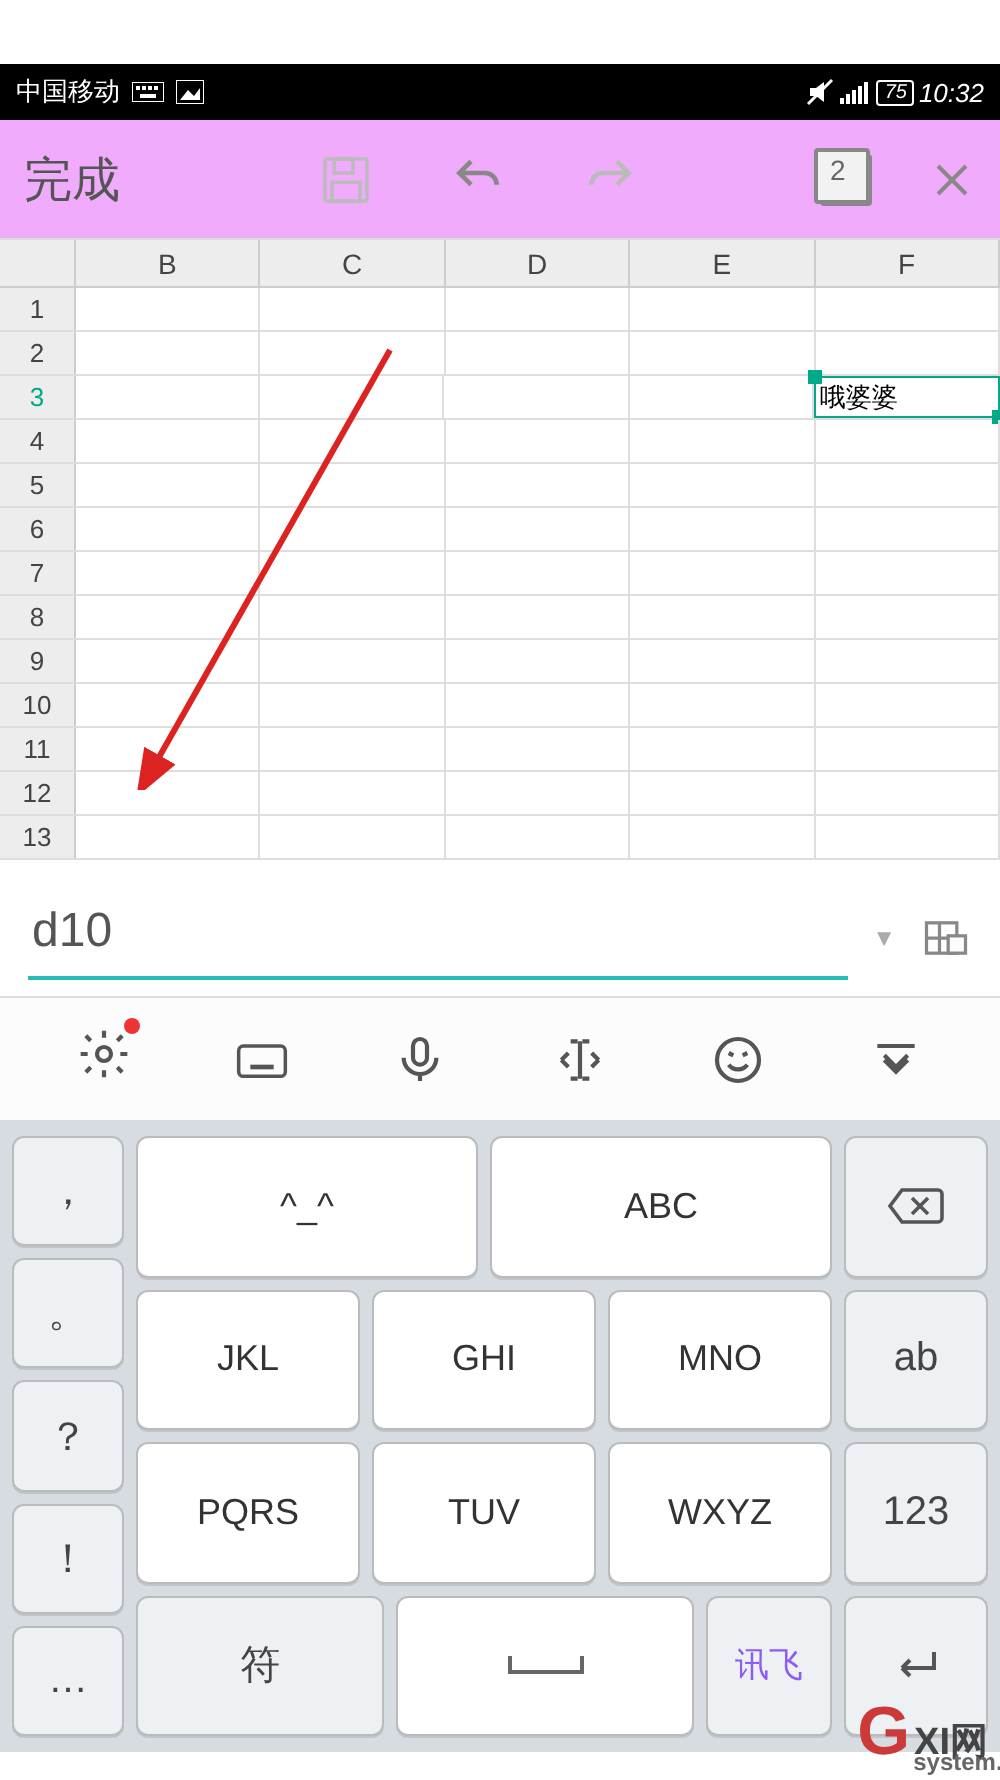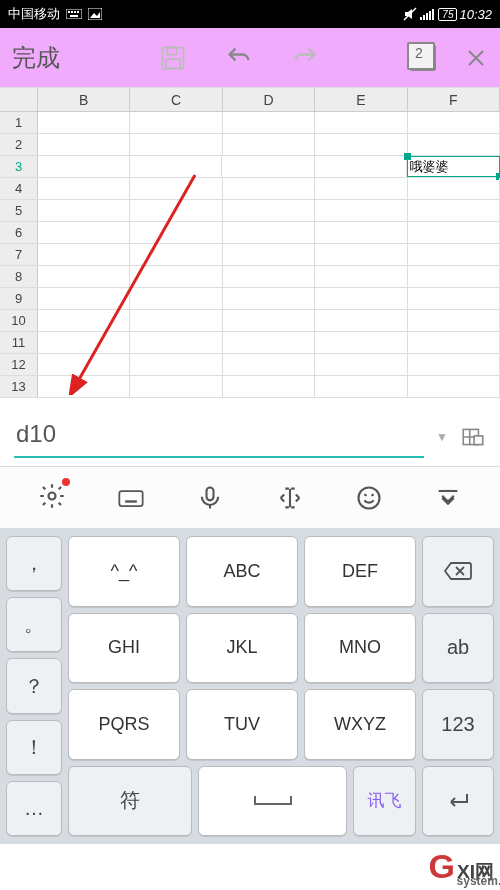--- a/index.html
+++ b/index.html
@@ -1,18 +1,18 @@
 <!DOCTYPE html>
 <html><head>
   <meta charset="utf-8">
   <style>
     * { margin: 0; padding: 0; box-sizing: border-box; font-family: -apple-system, sans-serif; }
     body { width: 500px; height: 890px; background: #fff; position: relative; overflow: hidden; }
     
-    .status-bar { height: 28px; background: #000; color: #fff; display: flex; align-items: center; padding: 0 8px; font-size: 13px; }
+    .status-bar { height: 28px; background: #000; color: #fff; display: flex; align-items: center; padding: 0 8px; font-size: 13px; margin-top: 32px; }
     .status-left { display: flex; align-items: center; gap: 6px; }
     .status-right { margin-left: auto; display: flex; align-items: center; gap: 2px; font-style: italic; }
     .status-bar svg { fill: #fff; }
     
     .toolbar { height: 60px; background: #f0abfc; display: flex; align-items: center; padding: 0 12px; border-bottom: 1px solid #ddd; }
     .toolbar-done { font-size: 24px; color: #555; margin-right: 18px; }
     .toolbar-icons { display: flex; align-items: center; gap: 38px; flex: 1; justify-content: center; }
     .toolbar-icons svg { width: 28px; height: 28px; }
     .toolbar-right { display: flex; align-items: center; gap: 28px; margin-left: 10px; }
     .sheet-badge { position: relative; width: 26px; height: 26px; border: 2px solid #888; border-radius: 2px; }
@@ -298,25 +298,24 @@
         <div class="key key-side">，</div>
         <div class="key key-side">。</div>
         <div class="key key-side">？</div>
         <div class="key key-side">！</div>
         <div class="key key-side">…</div>
       </div>
     <div class="kb-center">
       <div class="kb-row" id="kb-r0">
           <div class="key">^_^</div>
           <div class="key">ABC</div>
-          <div class="key">DEF</div>
         </div>
       <div class="kb-row" id="kb-r1">
+          <div class="key">JKL</div>
           <div class="key">GHI</div>
-          <div class="key">JKL</div>
           <div class="key">MNO</div>
         </div>
       <div class="kb-row" id="kb-r2">
           <div class="key">PQRS</div>
           <div class="key">TUV</div>
           <div class="key">WXYZ</div>
         </div>
       <div class="kb-row">
         <div class="key key-side">符</div>
         <div class="key" style="flex:1.2">

